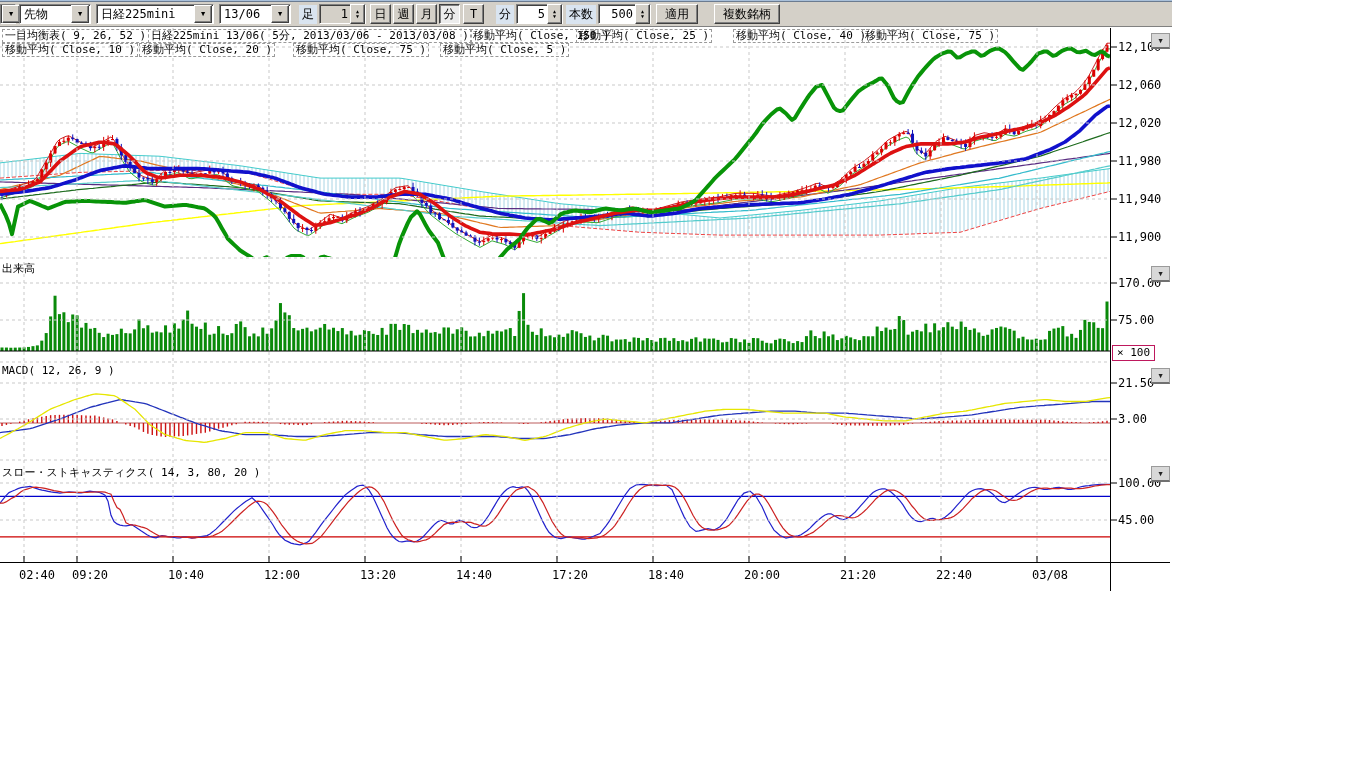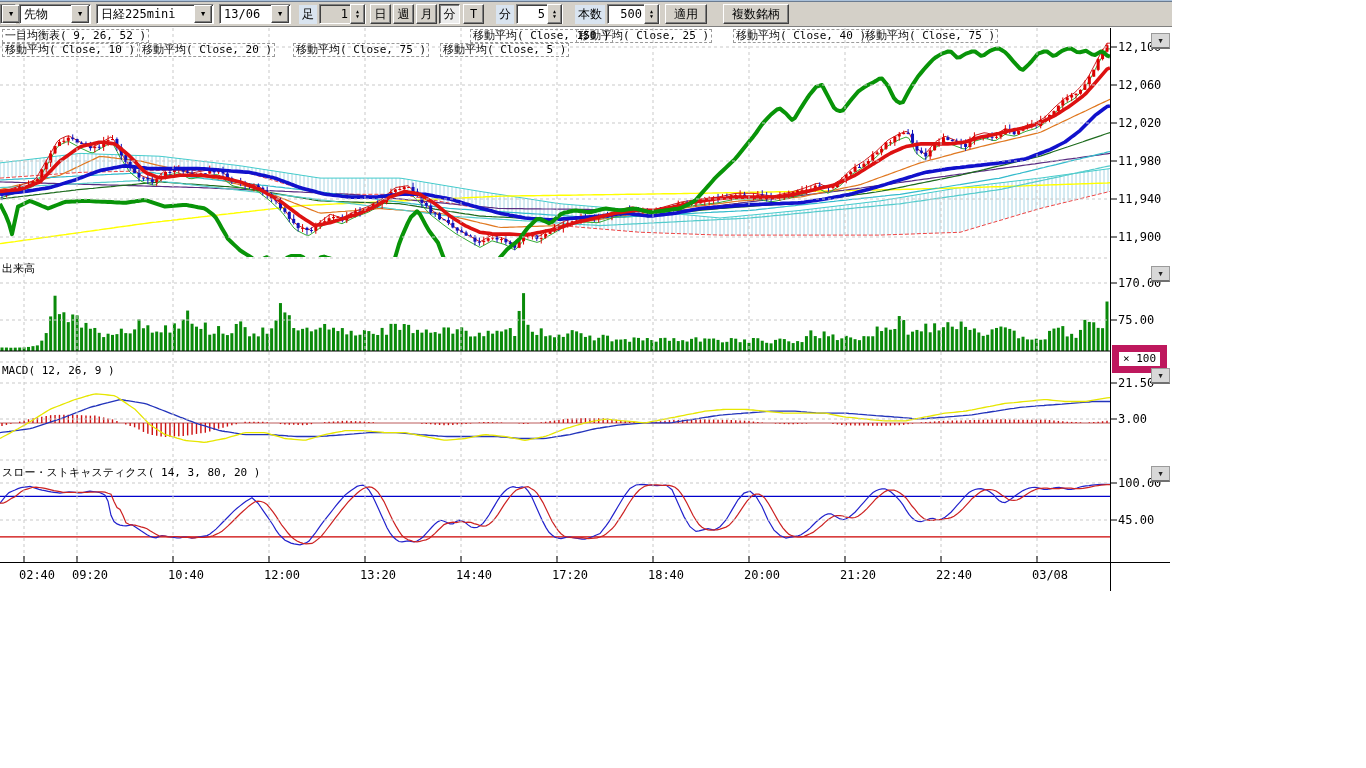--- a/index.html
+++ b/index.html
@@ -27,21 +27,21 @@
   
   #chartwrap{position:absolute;left:0;top:27px;width:1366px;height:741px;}
   #chart-svg{position:absolute;left:0;top:0;}
   .ovl{position:absolute;white-space:nowrap;color:#000;}
   .legend-item{font-size:11px;border:1px dashed #9a9a9a;padding:0 2px;line-height:12px;}
   .axlbl{font-size:12px;line-height:16px;}
   .panelbl{font-size:11px;line-height:13px;}
   .timelbl{font-size:12px;width:48px;text-align:center;}
   .pane-drop{position:absolute;width:17px;height:13px;background:#d8d8d8;border:1px solid #9a9a9a;
     border-bottom:2px solid #707070;display:flex;align-items:center;justify-content:center;font-size:7px;color:#222;}
-  #mulbox{position:absolute;border:7px solid #be185d;background:#fff;font-size:11px;line-height:14px;padding:0 4px;}
+  #mulbox{position:absolute;border:1px solid #be185d;background:#fff;font-size:11px;line-height:14px;padding:0 4px;}
 </style>
 </head>
 <body>
 
 <div id="app">
   <div id="titleline"></div>
 
   <div id="toolbar">
     <div class="combo" style="width:16px;margin-left:0;">
       <div class="drop-btn">▼</div>
@@ -72,21 +72,21 @@
     <div class="wbtn pressed" id="pbtn3" style="margin-left:2px;width:21px;">分</div>
     <div class="wbtn" id="pbtn4" style="margin-left:3px;width:21px;">T</div>
     <span class="tlabel" style="margin-left:12px;">分</span>
     <div class="spin" style="margin-left:2px;">
       <span class="sval">5</span>
       <div class="sbtn">
           <span>▲</span>
           <span>▼</span>
         </div>
     </div>
-    <span class="tlabel" style="margin-left:12px;">本数</span>
+    <span class="tlabel" style="margin-left:3px;">本数</span>
     <div class="spin" style="margin-left:2px;">
       <span class="sval" style="width:32px;">500</span>
       <div class="sbtn">
           <span>▲</span>
           <span>▼</span>
         </div>
     </div>
     <div class="wbtn" style="margin-left:5px;padding:0 8px;">適用</div>
     <div class="wbtn" style="margin-left:16px;padding:0 8px;">複数銘柄</div>
   </div>
@@ -1433,20 +1433,21 @@
         <line x1="461" y1="529" x2="461" y2="535" stroke="#000"></line>
         <line x1="557" y1="529" x2="557" y2="535" stroke="#000"></line>
         <line x1="653" y1="529" x2="653" y2="535" stroke="#000"></line>
         <line x1="749" y1="529" x2="749" y2="535" stroke="#000"></line>
         <line x1="845" y1="529" x2="845" y2="535" stroke="#000"></line>
         <line x1="941" y1="529" x2="941" y2="535" stroke="#000"></line>
         <line x1="1037" y1="529" x2="1037" y2="535" stroke="#000"></line>
       </svg>
 
     <span class="ovl legend-item" style="left:2px;top:2px;">一目均衡表( 9, 26, 52 )</span>
+    <span class="ovl legend-item" style="left:148px;top:2px;">日経225mini 13/06( 5分, 2013/03/06 - 2013/03/08 )</span>
     <span class="ovl legend-item" style="left:470px;top:2px;">移動平均( Close, 150 )</span>
     <span class="ovl legend-item" style="left:576px;top:2px;">移動平均( Close, 25 )</span>
     <span class="ovl legend-item" style="left:733px;top:2px;">移動平均( Close, 40 )</span>
     <span class="ovl legend-item" style="left:862px;top:2px;">移動平均( Close, 75 )</span>
 
     <span class="ovl legend-item" style="left:2px;top:16px;">移動平均( Close, 10 )</span>
     <span class="ovl legend-item" style="left:139px;top:16px;">移動平均( Close, 20 )</span>
     <span class="ovl legend-item" style="left:293px;top:16px;">移動平均( Close, 75 )</span>
     <span class="ovl legend-item" style="left:440px;top:16px;">移動平均( Close, 5 )</span>
 

